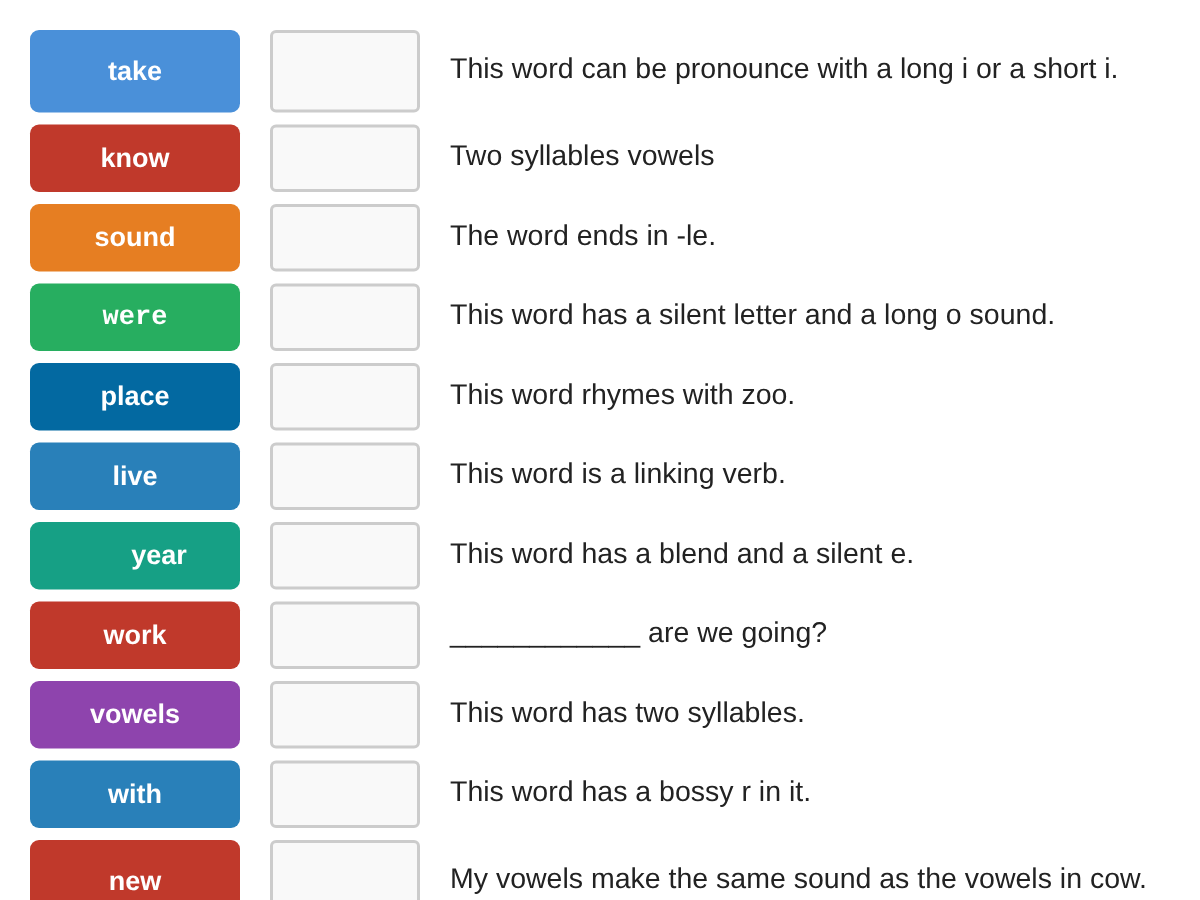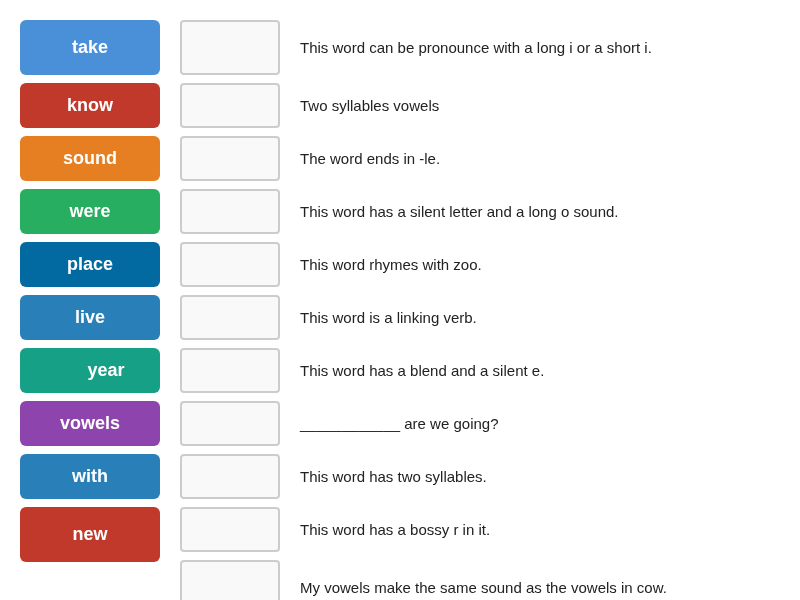--- a/index.html
+++ b/index.html
@@ -60,43 +60,44 @@
       display: flex;
       flex-direction: column;
       gap: 8px;
       flex: 1;
     }
 
     .clue-text {
       height: 45px;
       display: flex;
       align-items: center;
-      font-size: 15px;
+      font-size: 19px;
       color: #222;
       line-height: 1.3;
     }
 
     
     .clue-multiline {
       height: 55px;
     }
   </style>
 </head>
 <body>
 
 <div class="container">
 
   <div class="words-column">
   <button class="word-btn" style="background-color: rgb(74, 144, 217); height: 55px;">take</button>
       <button class="word-btn" style="background-color: rgb(192, 57, 43); height: 45px;">know</button>
       <button class="word-btn" style="background-color: rgb(230, 126, 34); height: 45px;">sound</button>
-      <button class="word-btn" style="background-color: rgb(39, 174, 96); height: 45px;">were</button>
+      <button class="word-btn" style="background-color: rgb(39, 174, 96); height: 45px; font-family: Liberation Mono, monospace;">were</button>
       <button class="word-btn" style="background-color: #0369a1; height: 45px;">place</button>
       <button class="word-btn" style="background-color: rgb(41, 128, 185); height: 45px;">live</button>
       <button class="word-btn" style="background-color: rgb(22, 160, 133); height: 45px; padding-left: 32px;">year</button>
+      <button class="word-btn" style="background-color: rgb(192, 57, 43); height: 45px;">work</button>
       <button class="word-btn" style="background-color: rgb(142, 68, 173); height: 45px;">vowels</button>
       <button class="word-btn" style="background-color: rgb(41, 128, 185); height: 45px;">with</button>
       <button class="word-btn" style="background-color: rgb(192, 57, 43); height: 55px;">new</button>
     </div>
 
   <div class="matching-column">
   <div class="match-box" style="height: 55px;"></div>
       <div class="match-box" style="height: 45px;"></div>
       <div class="match-box" style="height: 45px;"></div>
       <div class="match-box" style="height: 45px;"></div>

